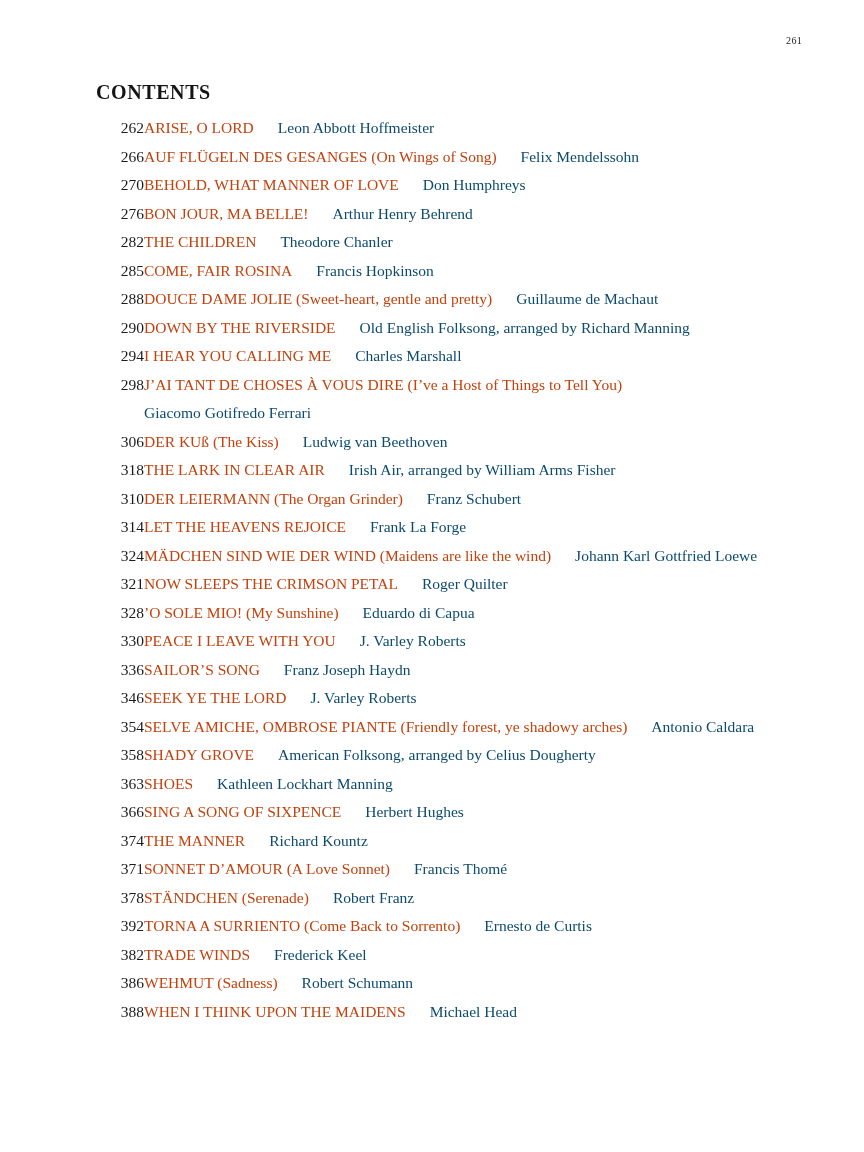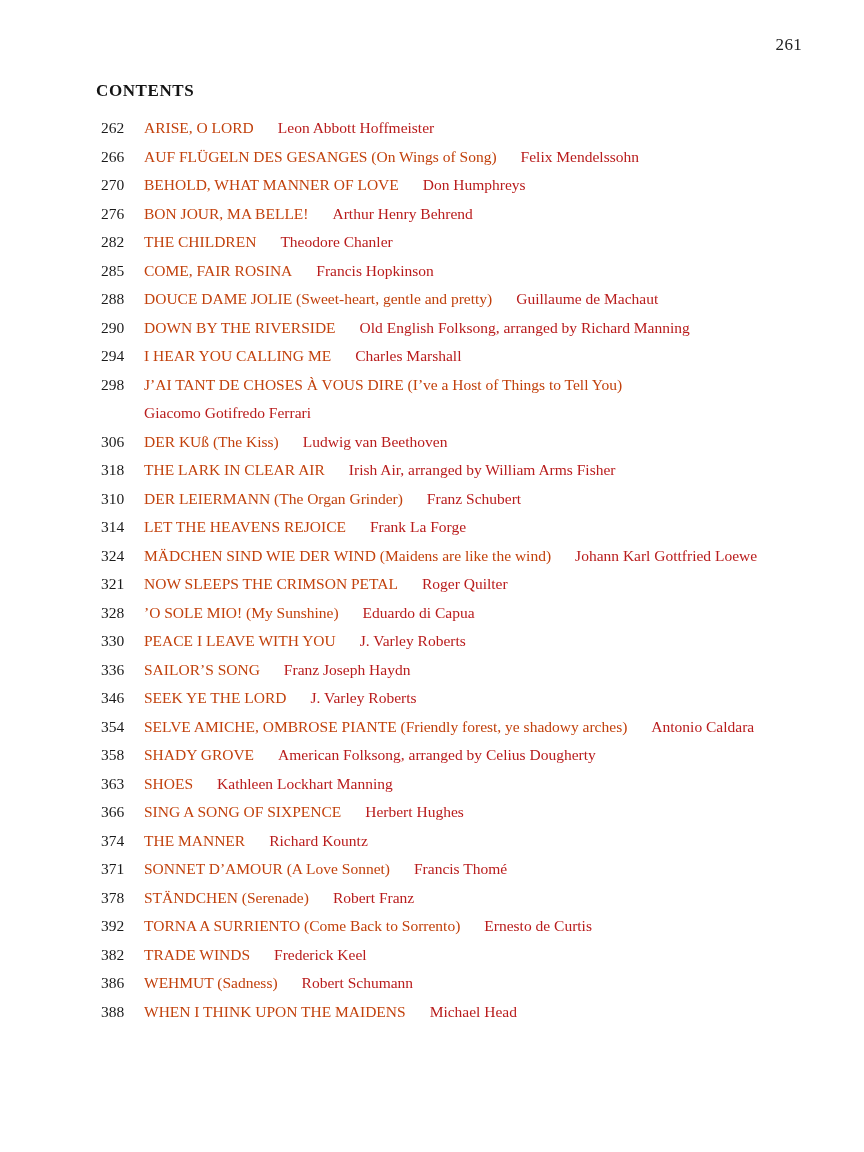--- a/index.html
+++ b/index.html
@@ -17,59 +17,60 @@
   }
   .page {
     position: absolute;
     inset: 0;
     background: #ffffff;
   }
   .page-number {
     position: absolute;
     top: 35px;
     right: 62px;
-    font-size: 17px;
+    font-size: 10px;
     letter-spacing: 0.3px;
     color: #222222;
   }
   .toc-heading {
     position: absolute;
     left: 96px;
     top: 81px;
-    font-size: 17px;
+    font-size: 20px;
     font-weight: bold;
     letter-spacing: 0.6px;
     color: #141414;
   }
   .toc-list {
     position: absolute;
     left: 101px;
     top: 114px;
     right: 20px;
   }
   .toc-row {
     display: flex;
     align-items: flex-start;
     font-size: 15.5px;
     line-height: 28.5px;
   }
   .toc-num {
     flex: 0 0 43px;
     width: 43px;
     color: #1b1b1b;
+    text-align: right;
   }
   .toc-content {
     flex: 1 1 auto;
   }
   .toc-title {
     color: #c2410c;
   }
   .toc-composer {
     margin-left: 24px;
-    color: #b91c1c;
+    color: #0c4a6e;
   }
   .toc-composer.own-line {
     display: block;
     margin-left: 0;
   }
 </style>
 </head>
 <body>
 
 <div class="page">

